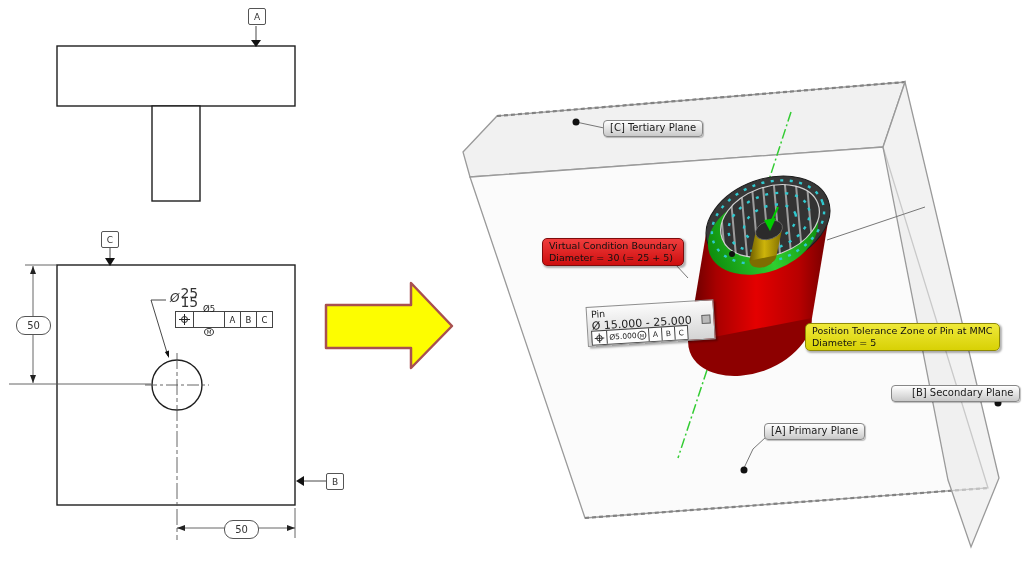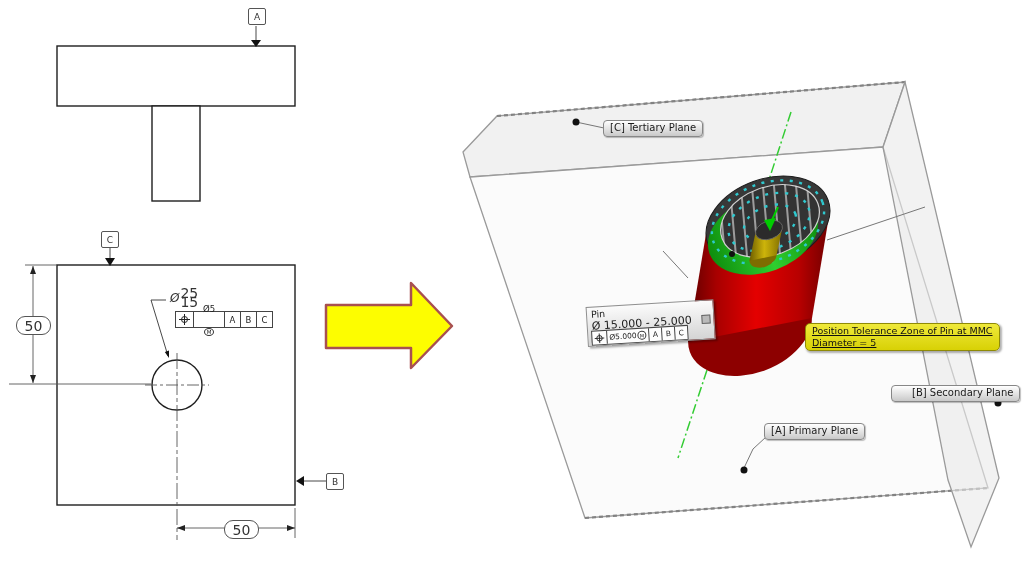--- a/index.html
+++ b/index.html
@@ -15,21 +15,21 @@
   .datum-box {
     position:absolute; width:16px; height:15px;
     border:1px solid #555; border-radius:2px; background:#fff;
     display:flex; align-items:center; justify-content:center;
     font-size:9px; color:#333;
   }
   .dim-oval {
     position:absolute; width:33px; height:17px;
     border:1px solid #555; border-radius:9px; background:#fff;
     display:flex; align-items:center; justify-content:center;
-    font-size:14px; color:#333;
+    font-size:10px; color:#333;
   }
   .hole-dim {
     position:absolute; left:170px; top:289px;
     display:flex; align-items:center; gap:1px; color:#333;
   }
   .hole-dim .dia { font-size:12px; font-style:italic; }
   .hole-dim .stack { display:flex; flex-direction:column; font-size:14px; line-height:8.5px; }
   .fcf {
     position:absolute; display:flex; background:#fff;
     border:1px solid #444;
@@ -59,21 +59,21 @@
   }
 
   
   .note {
     position:absolute; padding:1px 6px; font-size:9.5px; line-height:12px;
     color:#111; white-space:nowrap; border-radius:5px;
     box-shadow:1.5px 1.5px 2px rgba(0,0,0,.3);
   }
   #note-mmc { background:linear-gradient(#55dd55,#14b314); border:1.5px solid #0e7e0e; }
   #note-vcb { background:linear-gradient(#ef3d3d,#ce0e0e); border:1.5px solid #7e0c0c; }
-  #note-ptz { background:linear-gradient(#efe93a,#d8d105); border:1.5px solid #8f8a06;text-decoration:underline; }
+  #note-ptz { background:linear-gradient(#efe93a,#d8d105); border:1.5px solid #8f8a06; }
 
   
   #pin-callout {
     position:absolute; left:588px; top:307px; width:126px;
     background:linear-gradient(#fbfbfb,#d4d4d4);
     border:1px solid #8f8f8f;
     box-shadow:2px 2px 2px rgba(0,0,0,.3);
     transform:rotate(-3.5deg); transform-origin:left bottom;
     font-size:9.5px; color:#222;
   }
@@ -241,20 +241,24 @@
     </span>
     <span class="cell cell-dat">A</span>
     <span class="cell cell-dat">B</span>
     <span class="cell cell-dat">C</span>
   </div>
 
   <div class="tag3d" style="left:603px;top:120px;">[C] Tertiary Plane</div>
   <div class="tag3d" style="left:891px;top:385px;padding-left:20px;">[B] Secondary Plane</div>
   <div class="tag3d" style="left:764px;top:423px;">[A] Primary Plane</div>
 
+  <div class="note" id="note-vcb" style="left:542px;top:238px;">
+    <div>Virtual Condition Boundary</div>
+    <div>Diameter = 30 (= 25 + 5)</div>
+  </div>
   <div class="note" id="note-ptz" style="left:805px;top:323px;">
     <div>Position Tolerance Zone of Pin at MMC</div>
     <div>Diameter = 5</div>
   </div>
 
   <div id="pin-callout">
     <div class="row1">Pin</div>
     <div class="row2">
       <span>Ø 15.000 - 25.000</span>
       <span class="gray-square"></span>

